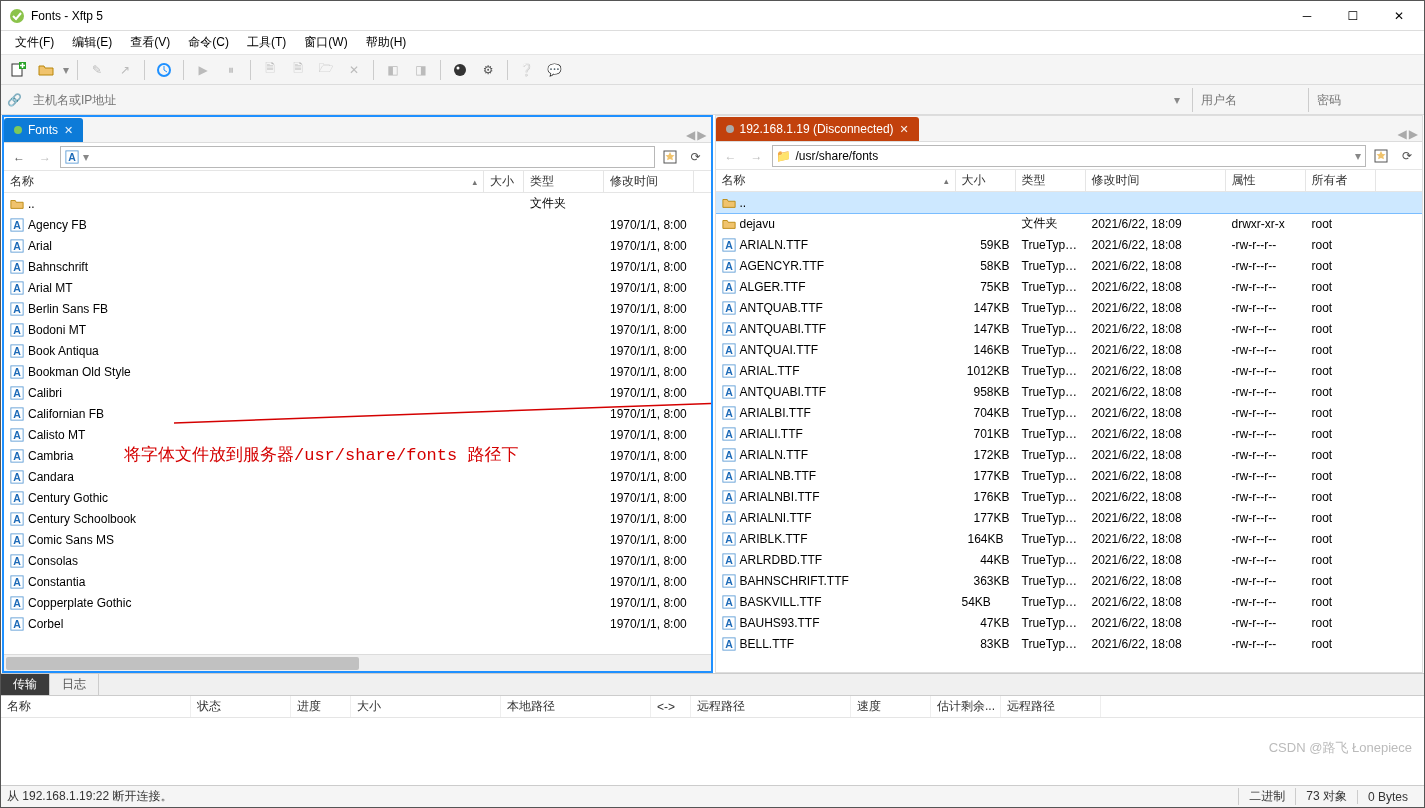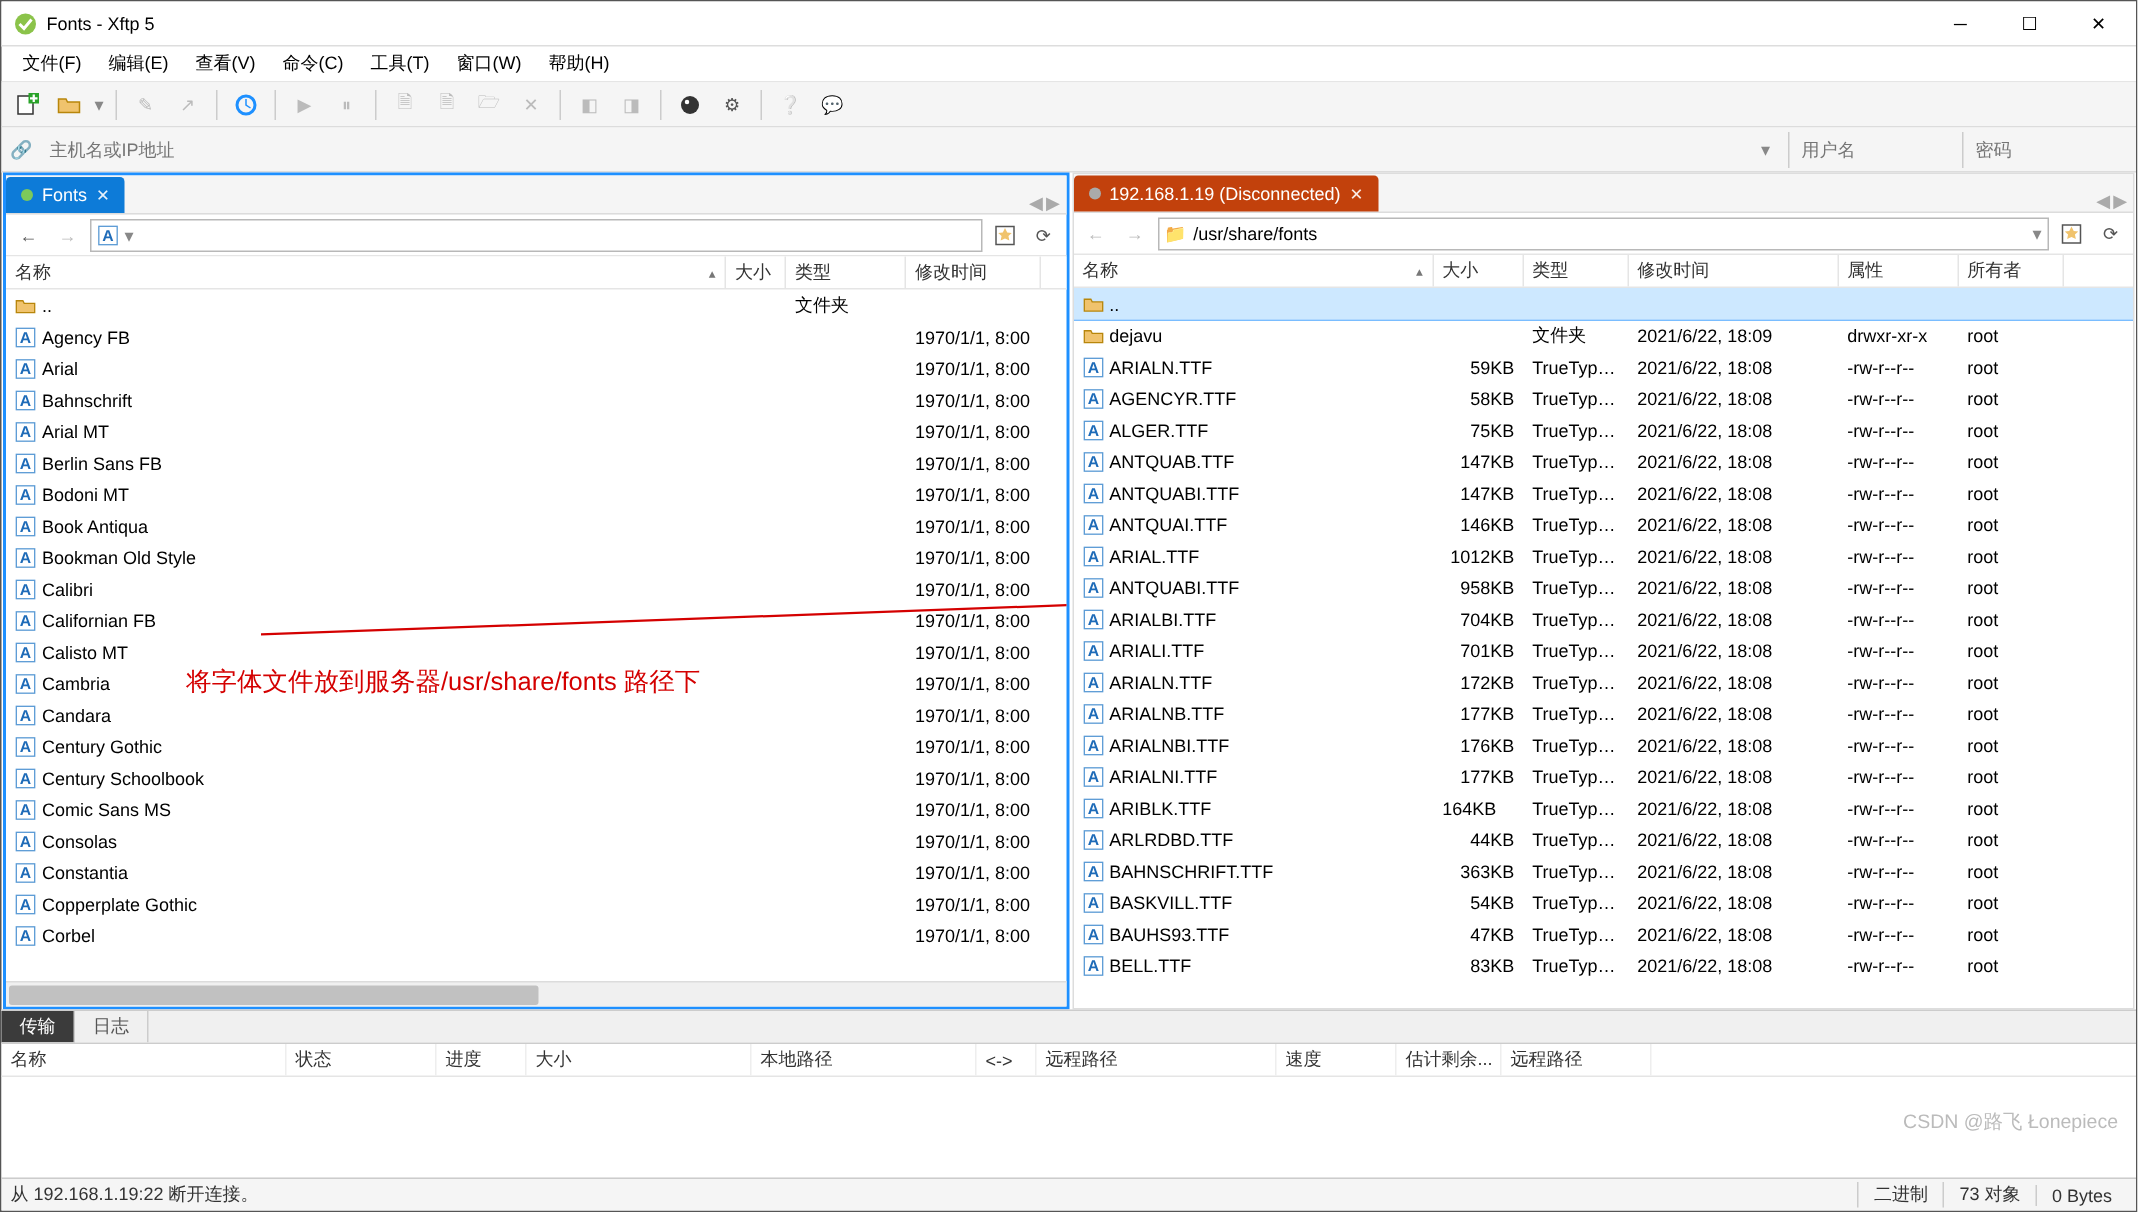--- a/index.html
+++ b/index.html
@@ -69,21 +69,21 @@
 
 .transfer { height:90px; border-top:1px solid #ccc; display:flex; flex-direction:column; background:#fff; }
 .transfer-hdr { height:22px; display:flex; border-bottom:1px solid #e5e5e5; }
 .transfer-hdr .tc { padding:0 6px; display:flex; align-items:center; border-right:1px solid #eee; color:#333; white-space:nowrap; overflow:hidden; }
 .transfer-body { flex:1; position:relative; }
 
 .statusbar { height:22px; border-top:1px solid #ccc; background:#f5f5f5; display:flex; align-items:center; padding:0 6px; font-size:12px; color:#333; }
 .statusbar .sp { flex:1; }
 .statusbar .seg { padding:0 10px; border-left:1px solid #ccc; }
 
-.annotation { position:absolute; color:#d40000; font-size:17px; pointer-events:none; white-space:nowrap; }
+.annotation { position:absolute; color:#d40000; font-size:17px; pointer-events:none; white-space:nowrap;font-family:Liberation Mono, monospace; }
 .arrow-svg { position:absolute; pointer-events:none; }
 .watermark { position:absolute; right:12px; bottom:28px; color:#bbb; font-size:13px; pointer-events:none; }
 </style>
 </head>
 <body>
 
 <div class="app">
 
   <div class="titlebar">
     <svg class="app-icon" viewBox="0 0 16 16">
@@ -732,21 +732,21 @@
               <div class="c" style="width:70px">root</div>
             </div>
             <div class="row">
               <div class="c nm" style="width:240px">
                 <svg class="fico" viewBox="0 0 16 16">
                   <rect x="1" y="1" width="14" height="14" fill="#fff" stroke="#5b9bd5"></rect>
                   <text x="8" y="12" text-anchor="middle" font-size="11" fill="#1e6bb8" font-weight="bold">A</text>
                 </svg>
                 <span>ARIBLK.TTF</span>
               </div>
-              <div class="c" style="width:60px;text-align:left">164KB</div>
+              <div class="c" style="width:60px;text-align:center">164KB</div>
               <div class="c" style="width:70px">TrueType...</div>
               <div class="c" style="width:140px">2021/6/22, 18:08</div>
               <div class="c" style="width:80px">-rw-r--r--</div>
               <div class="c" style="width:70px">root</div>
             </div>
             <div class="row">
               <div class="c nm" style="width:240px">
                 <svg class="fico" viewBox="0 0 16 16">
                   <rect x="1" y="1" width="14" height="14" fill="#fff" stroke="#5b9bd5"></rect>
                   <text x="8" y="12" text-anchor="middle" font-size="11" fill="#1e6bb8" font-weight="bold">A</text>
@@ -774,21 +774,21 @@
               <div class="c" style="width:70px">root</div>
             </div>
             <div class="row">
               <div class="c nm" style="width:240px">
                 <svg class="fico" viewBox="0 0 16 16">
                   <rect x="1" y="1" width="14" height="14" fill="#fff" stroke="#5b9bd5"></rect>
                   <text x="8" y="12" text-anchor="middle" font-size="11" fill="#1e6bb8" font-weight="bold">A</text>
                 </svg>
                 <span>BASKVILL.TTF</span>
               </div>
-              <div class="c" style="width:60px;text-align:right">54KB</div>
+              <div class="c" style="width:60px;text-align:left">54KB</div>
               <div class="c" style="width:70px">TrueType...</div>
               <div class="c" style="width:140px">2021/6/22, 18:08</div>
               <div class="c" style="width:80px">-rw-r--r--</div>
               <div class="c" style="width:70px">root</div>
             </div>
             <div class="row">
               <div class="c nm" style="width:240px">
                 <svg class="fico" viewBox="0 0 16 16">
                   <rect x="1" y="1" width="14" height="14" fill="#fff" stroke="#5b9bd5"></rect>
                   <text x="8" y="12" text-anchor="middle" font-size="11" fill="#1e6bb8" font-weight="bold">A</text>

